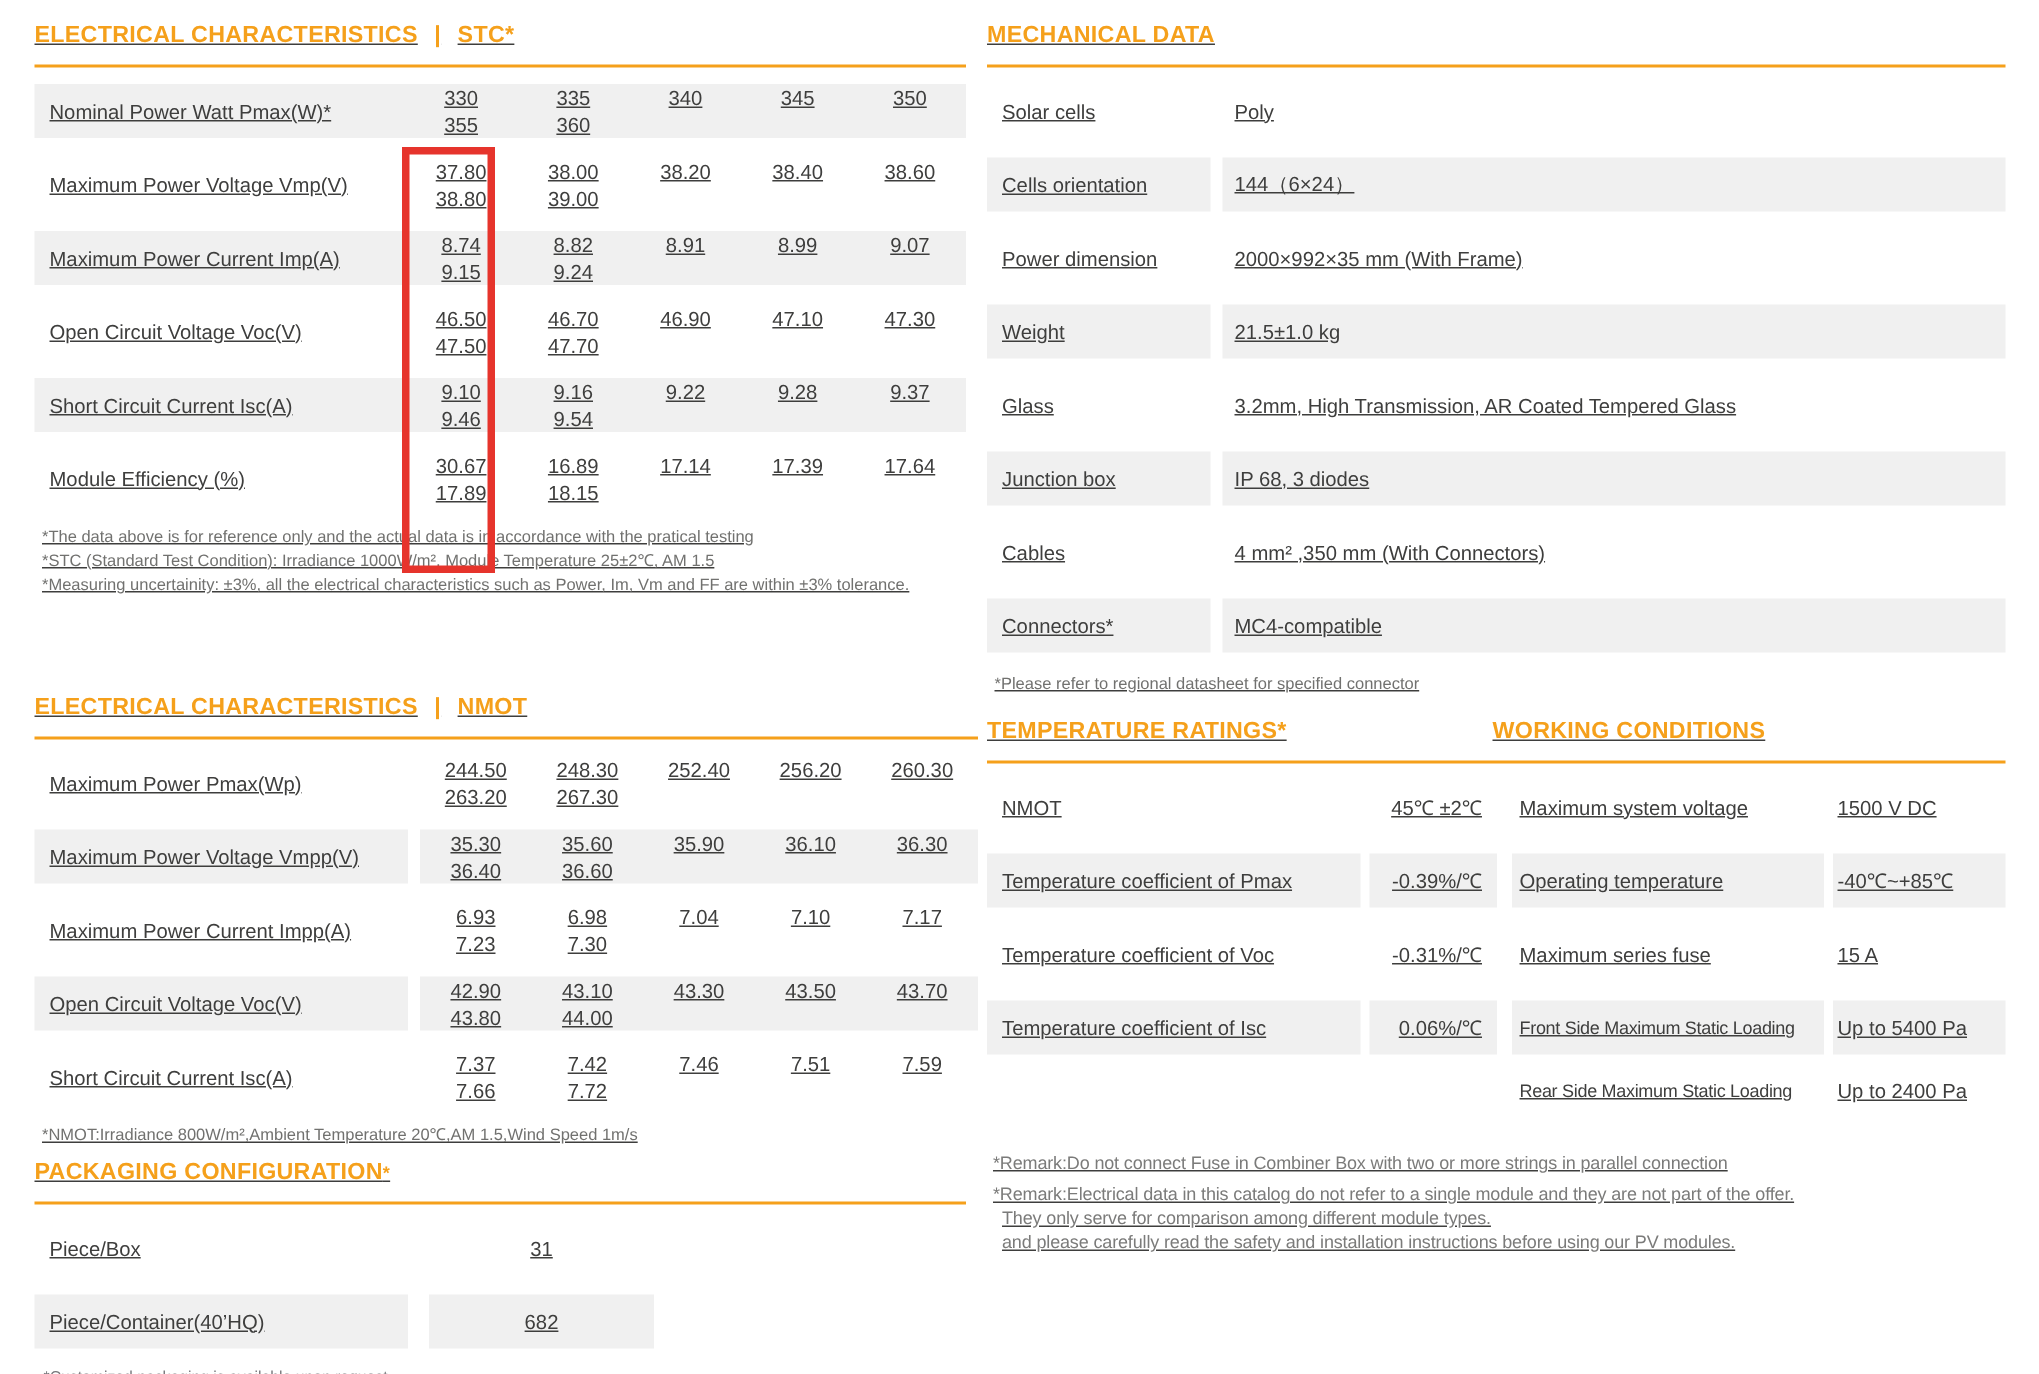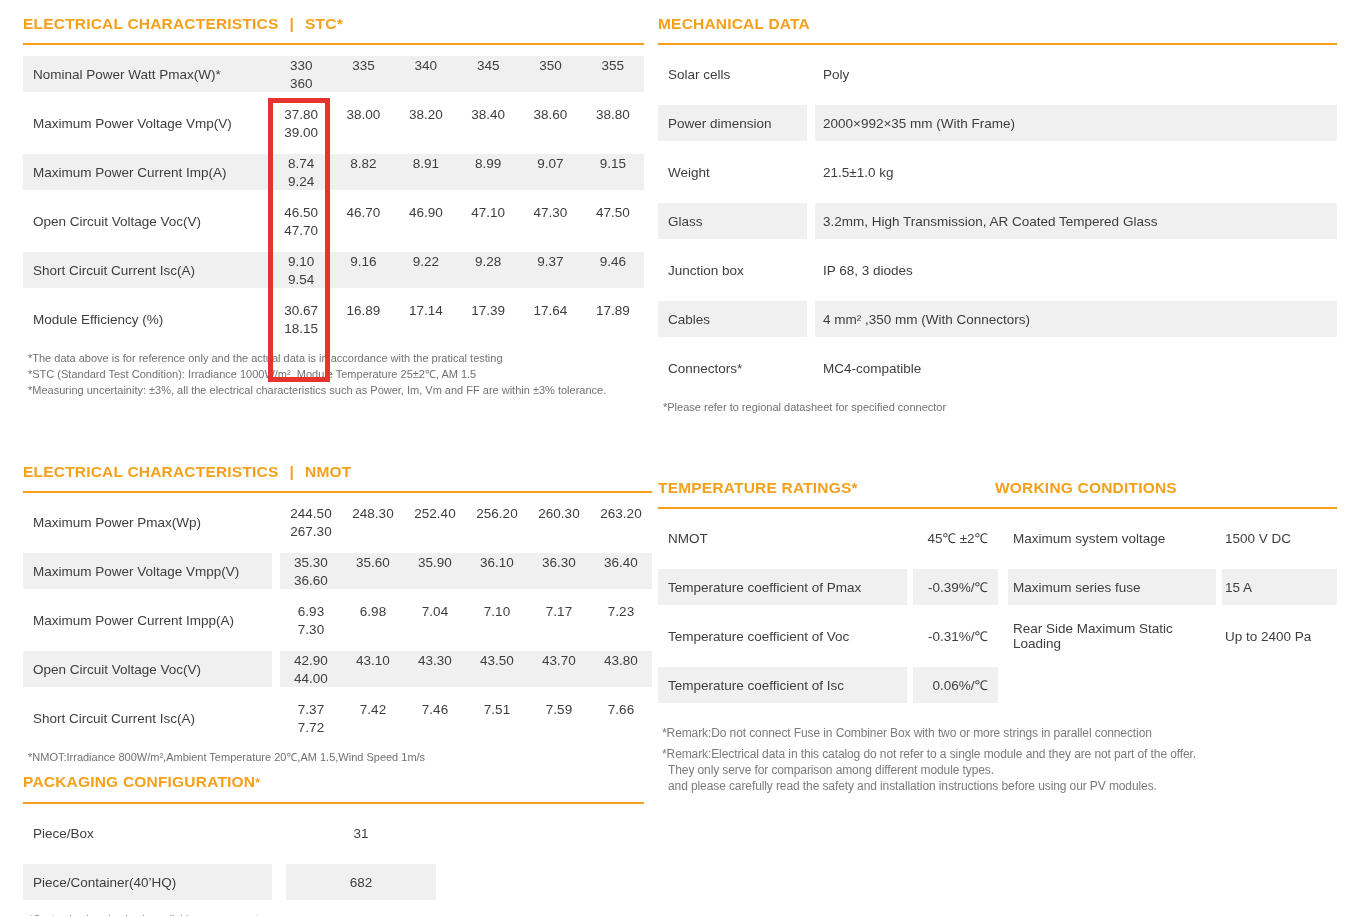--- a/index.html
+++ b/index.html
@@ -1,30 +1,30 @@
 <!DOCTYPE html>
 <html><head>
 <meta charset="utf-8">
 <style>
   html,body { margin:0; padding:0; background:#fff; }
   .page {
     position:relative; width:1359px; height:916px; background:#ffffff;
     font-family:"Liberation Sans", sans-serif; color:#3e3e3d; overflow:hidden;
   }
-  .sec { position:absolute; }
+  .sec { position:absolute;text-decoration:underline; }
   .sec-header { display:flex; align-items:baseline; font-weight:bold; font-size:15.5px;
     color:#f5a01b; letter-spacing:0.2px; line-height:20px; white-space:nowrap; }
   .sec-header .pipe { margin:0 11px; font-weight:bold; }
   .underline { height:2px; background:#f5a01b; margin-top:9px; }
   .rows { margin-top:11px; position:relative; }
 
   
   .mrow { display:flex; align-items:stretch; height:36px; margin-bottom:13px; font-size:13.5px; }
   .mlabel { width:247px; box-sizing:border-box; padding-left:10px; display:flex; align-items:center; }
-  .mvalues { flex:1; display:grid; grid-template-columns:repeat(6,1fr); align-items:center; text-align:center; }
+  .mvalues { flex:1; display:grid; grid-template-columns:repeat(5,1fr); align-items:center; text-align:center; }
   .matrix-cont .rows > div:nth-of-type(even) { background:#f0f0f0; }
   .matrix-split .mlabel { width:249px; margin-right:8px; }
   .matrix-split .rows > div:nth-of-type(even) .mlabel,
   .matrix-split .rows > div:nth-of-type(even) .mvalues { background:#f0f0f0; }
 
   
   .krow { display:flex; align-items:stretch; height:36px; margin-bottom:13px; font-size:13.5px; }
   .kl, .kvv { box-sizing:border-box; display:flex; align-items:center; }
   .kv-table .rows > div:nth-of-type(even) .kl,
   .kv-table .rows > div:nth-of-type(even) .kvv { background:#f0f0f0; }
@@ -170,20 +170,24 @@
       <span>MECHANICAL DATA</span>
     </div>
     <div class="underline"></div>
     <div class="rows">
 
         <div class="krow">
           <div class="kl">Solar cells</div>
           <div class="kvv">Poly</div>
         </div>
 
+        <div class="krow">
+          <div class="kl">Cells orientation</div>
+          <div class="kvv">144（6×24）</div>
+        </div>
 
         <div class="krow">
           <div class="kl">Power dimension</div>
           <div class="kvv">2000×992×35 mm (With Frame)</div>
         </div>
 
         <div class="krow">
           <div class="kl">Weight</div>
           <div class="kvv">21.5±1.0 kg</div>
         </div>
@@ -328,26 +332,34 @@
           </div>
       </div>
       <div class="kv-table working">
         <div class="rows">
 
             <div class="krow">
               <div class="kl">Maximum system voltage</div>
               <div class="kvv">1500 V DC</div>
             </div>
 
+            <div class="krow">
+              <div class="kl">Operating temperature</div>
+              <div class="kvv">-40℃~+85℃</div>
+            </div>
 
             <div class="krow">
               <div class="kl">Maximum series fuse</div>
               <div class="kvv">15 A</div>
             </div>
 
+            <div class="krow">
+              <div class="kl">Front Side Maximum Static Loading</div>
+              <div class="kvv">Up to 5400 Pa</div>
+            </div>
 
             <div class="krow">
               <div class="kl">Rear Side Maximum Static Loading</div>
               <div class="kvv">Up to 2400 Pa</div>
             </div>
           </div>
       </div>
     </div>
     <div class="remarks">
       <div class="remark">*Remark:Do not connect Fuse in Combiner Box with two or more strings in parallel connection</div>

